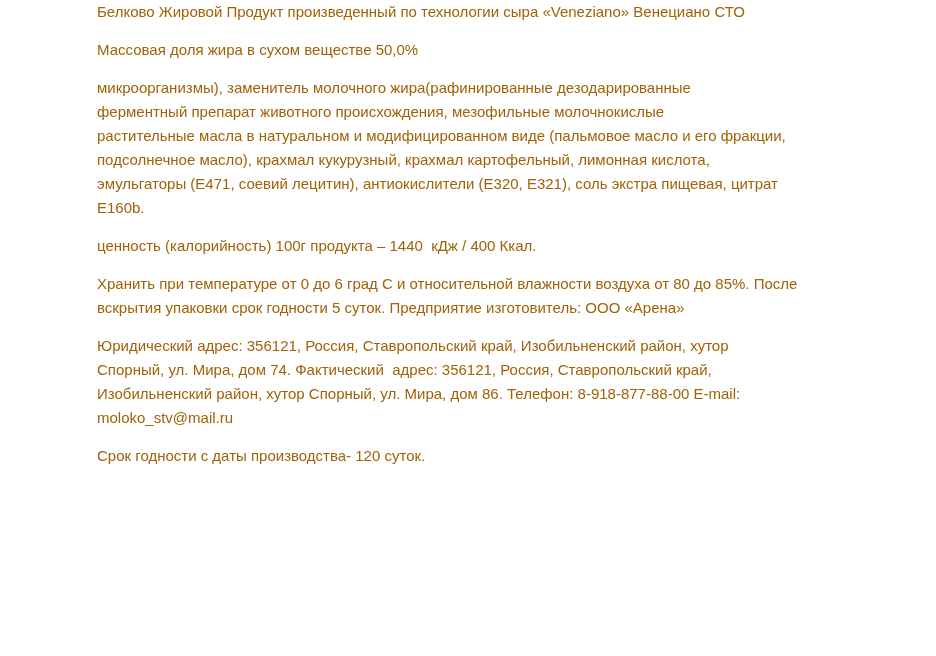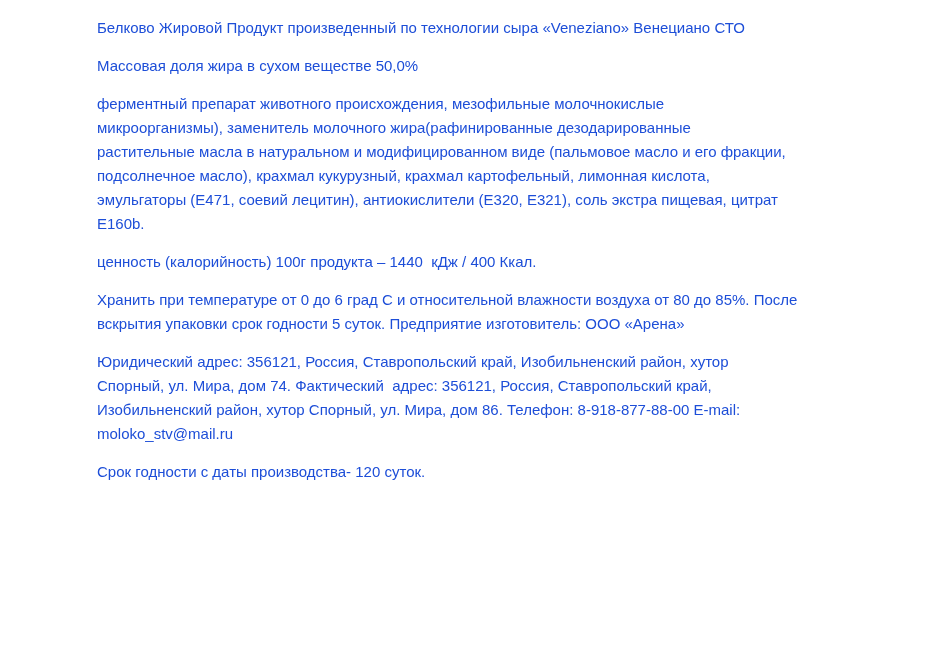--- a/index.html
+++ b/index.html
@@ -5,48 +5,48 @@
   html, body {
     margin: 0;
     padding: 0;
     background: #ffffff;
   }
   .page {
     width: 936px;
     height: 656px;
     background: #ffffff;
     box-sizing: border-box;
-    padding: 16px 56px 0 97px;
+    padding: 0 56px 0 97px;
     overflow: hidden;
     font-family: "Liberation Sans", "DejaVu Sans", sans-serif;
     font-size: 15px;
     line-height: 24px;
-    color: #1d4ed8;
+    color: #a16207;
   }
   .paragraph {
     margin: 0 0 14px 0;
   }
   .line {
     white-space: pre;
   }
 </style>
 </head>
 <body>
 
 <div class="page">
   <div>
       <div class="paragraph">
         <div class="line">Белково Жировой Продукт произведенный по технологии сыра «Veneziano» Венециано СТО</div>
       </div>
       <div class="paragraph">
         <div class="line">Массовая доля жира в сухом веществе 50,0%</div>
       </div>
       <div class="paragraph">
+        <div class="line">микроорганизмы), заменитель молочного жира(рафинированные дезодарированные</div>
         <div class="line">ферментный препарат животного происхождения, мезофильные молочнокислые</div>
-        <div class="line">микроорганизмы), заменитель молочного жира(рафинированные дезодарированные</div>
         <div class="line">растительные масла в натуральном и модифицированном виде (пальмовое масло и его фракции,</div>
         <div class="line">подсолнечное масло), крахмал кукурузный, крахмал картофельный, лимонная кислота,</div>
         <div class="line">эмульгаторы (Е471, соевий лецитин), антиокислители (Е320, Е321), соль экстра пищевая, цитрат</div>
         <div class="line">Е160b.</div>
       </div>
       <div class="paragraph">
         <div class="line">ценность (калорийность) 100г продукта – 1440  кДж / 400 Ккал.</div>
       </div>
       <div class="paragraph">
         <div class="line">Хранить при температуре от 0 до 6 град С и относительной влажности воздуха от 80 до 85%. После</div>

